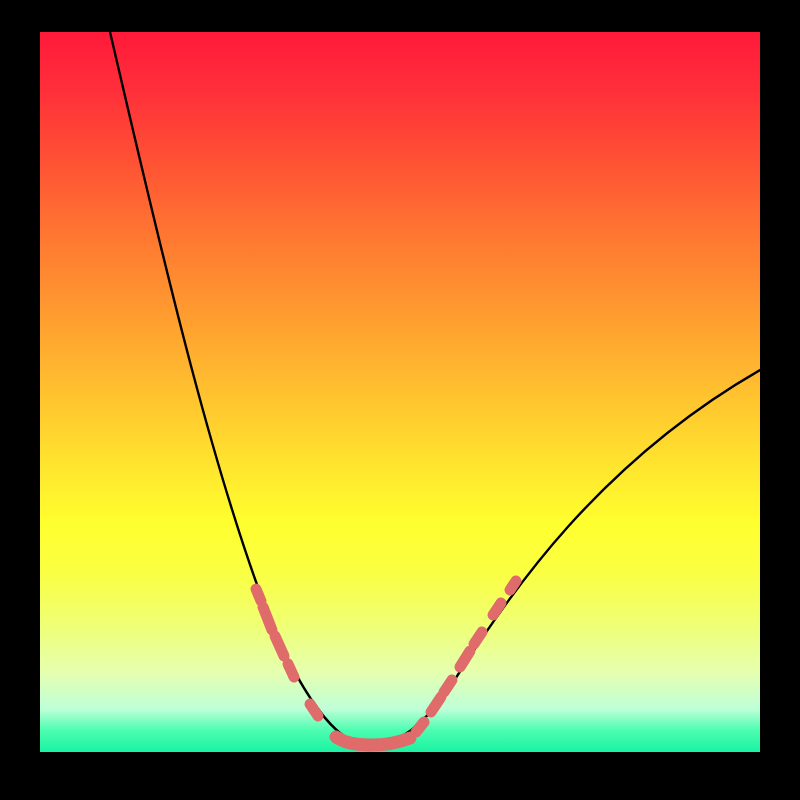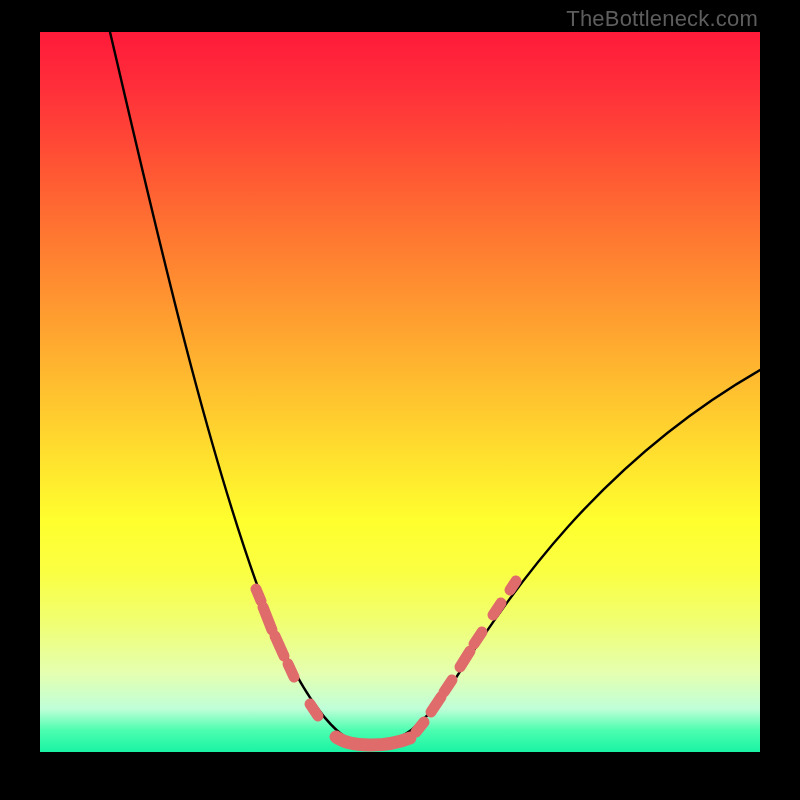--- a/index.html
+++ b/index.html
@@ -53,21 +53,20 @@
     left: 0;
     top: 0;
     width: 720px;
     height: 720px;
   }
 </style>
 </head>
 <body>
 
 <div class="chart-container">
-  <div class="watermark">TheBottleneck.com</div>
   <div class="plot-area">
     <svg class="curve" viewBox="0 0 720 720" preserveAspectRatio="none">
       <g id="curve-layer">
           <path d="M 70 0 C 110 170, 170 440, 235 600 C 278 695, 310 714, 330 714 C 352 714, 380 700, 412 652 C 470 560, 560 430, 720 338" stroke="#000000" stroke-width="2.4" fill="none" stroke-linecap="round"></path>
         </g>
       <g id="marker-layer">
           <path d="M 216 557 L 221 569" stroke="#e06b6b" stroke-width="11" fill="none" stroke-linecap="round"></path>
           <path d="M 223 575 L 232 598" stroke="#e06b6b" stroke-width="11" fill="none" stroke-linecap="round"></path>
           <path d="M 235 604 L 244 624" stroke="#e06b6b" stroke-width="11" fill="none" stroke-linecap="round"></path>
           <path d="M 248 632 L 254 645" stroke="#e06b6b" stroke-width="11" fill="none" stroke-linecap="round"></path>

